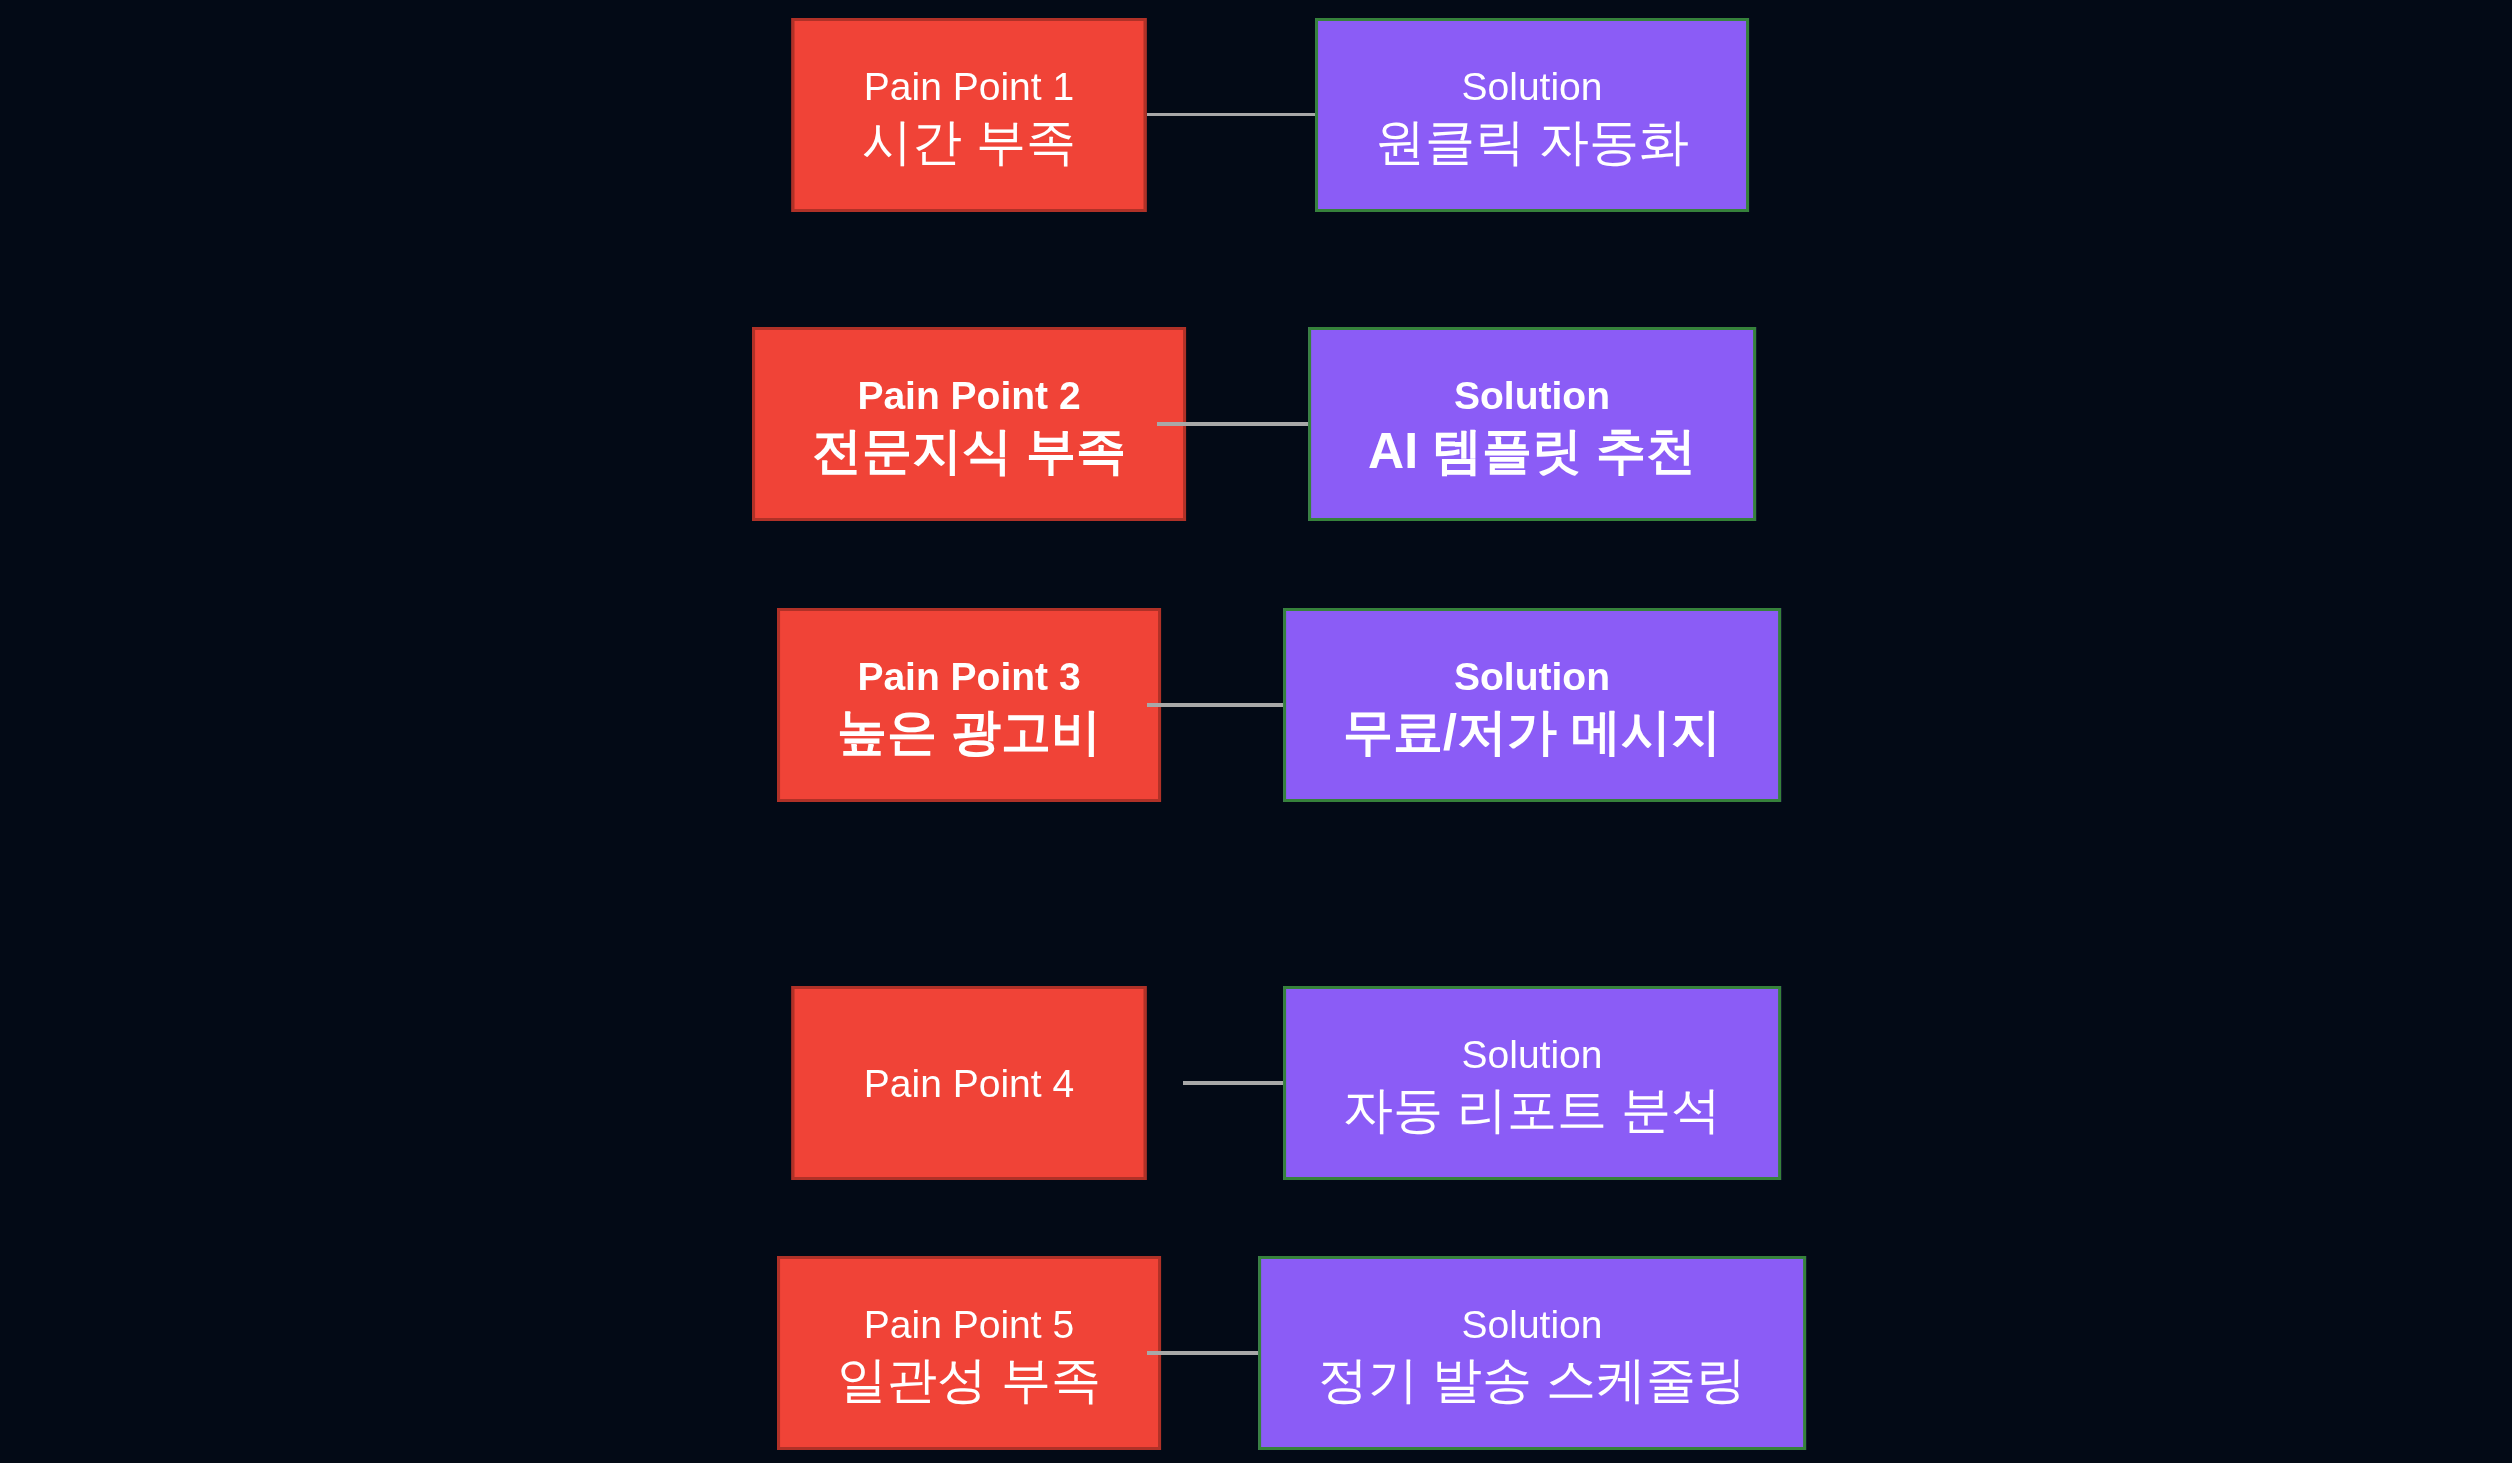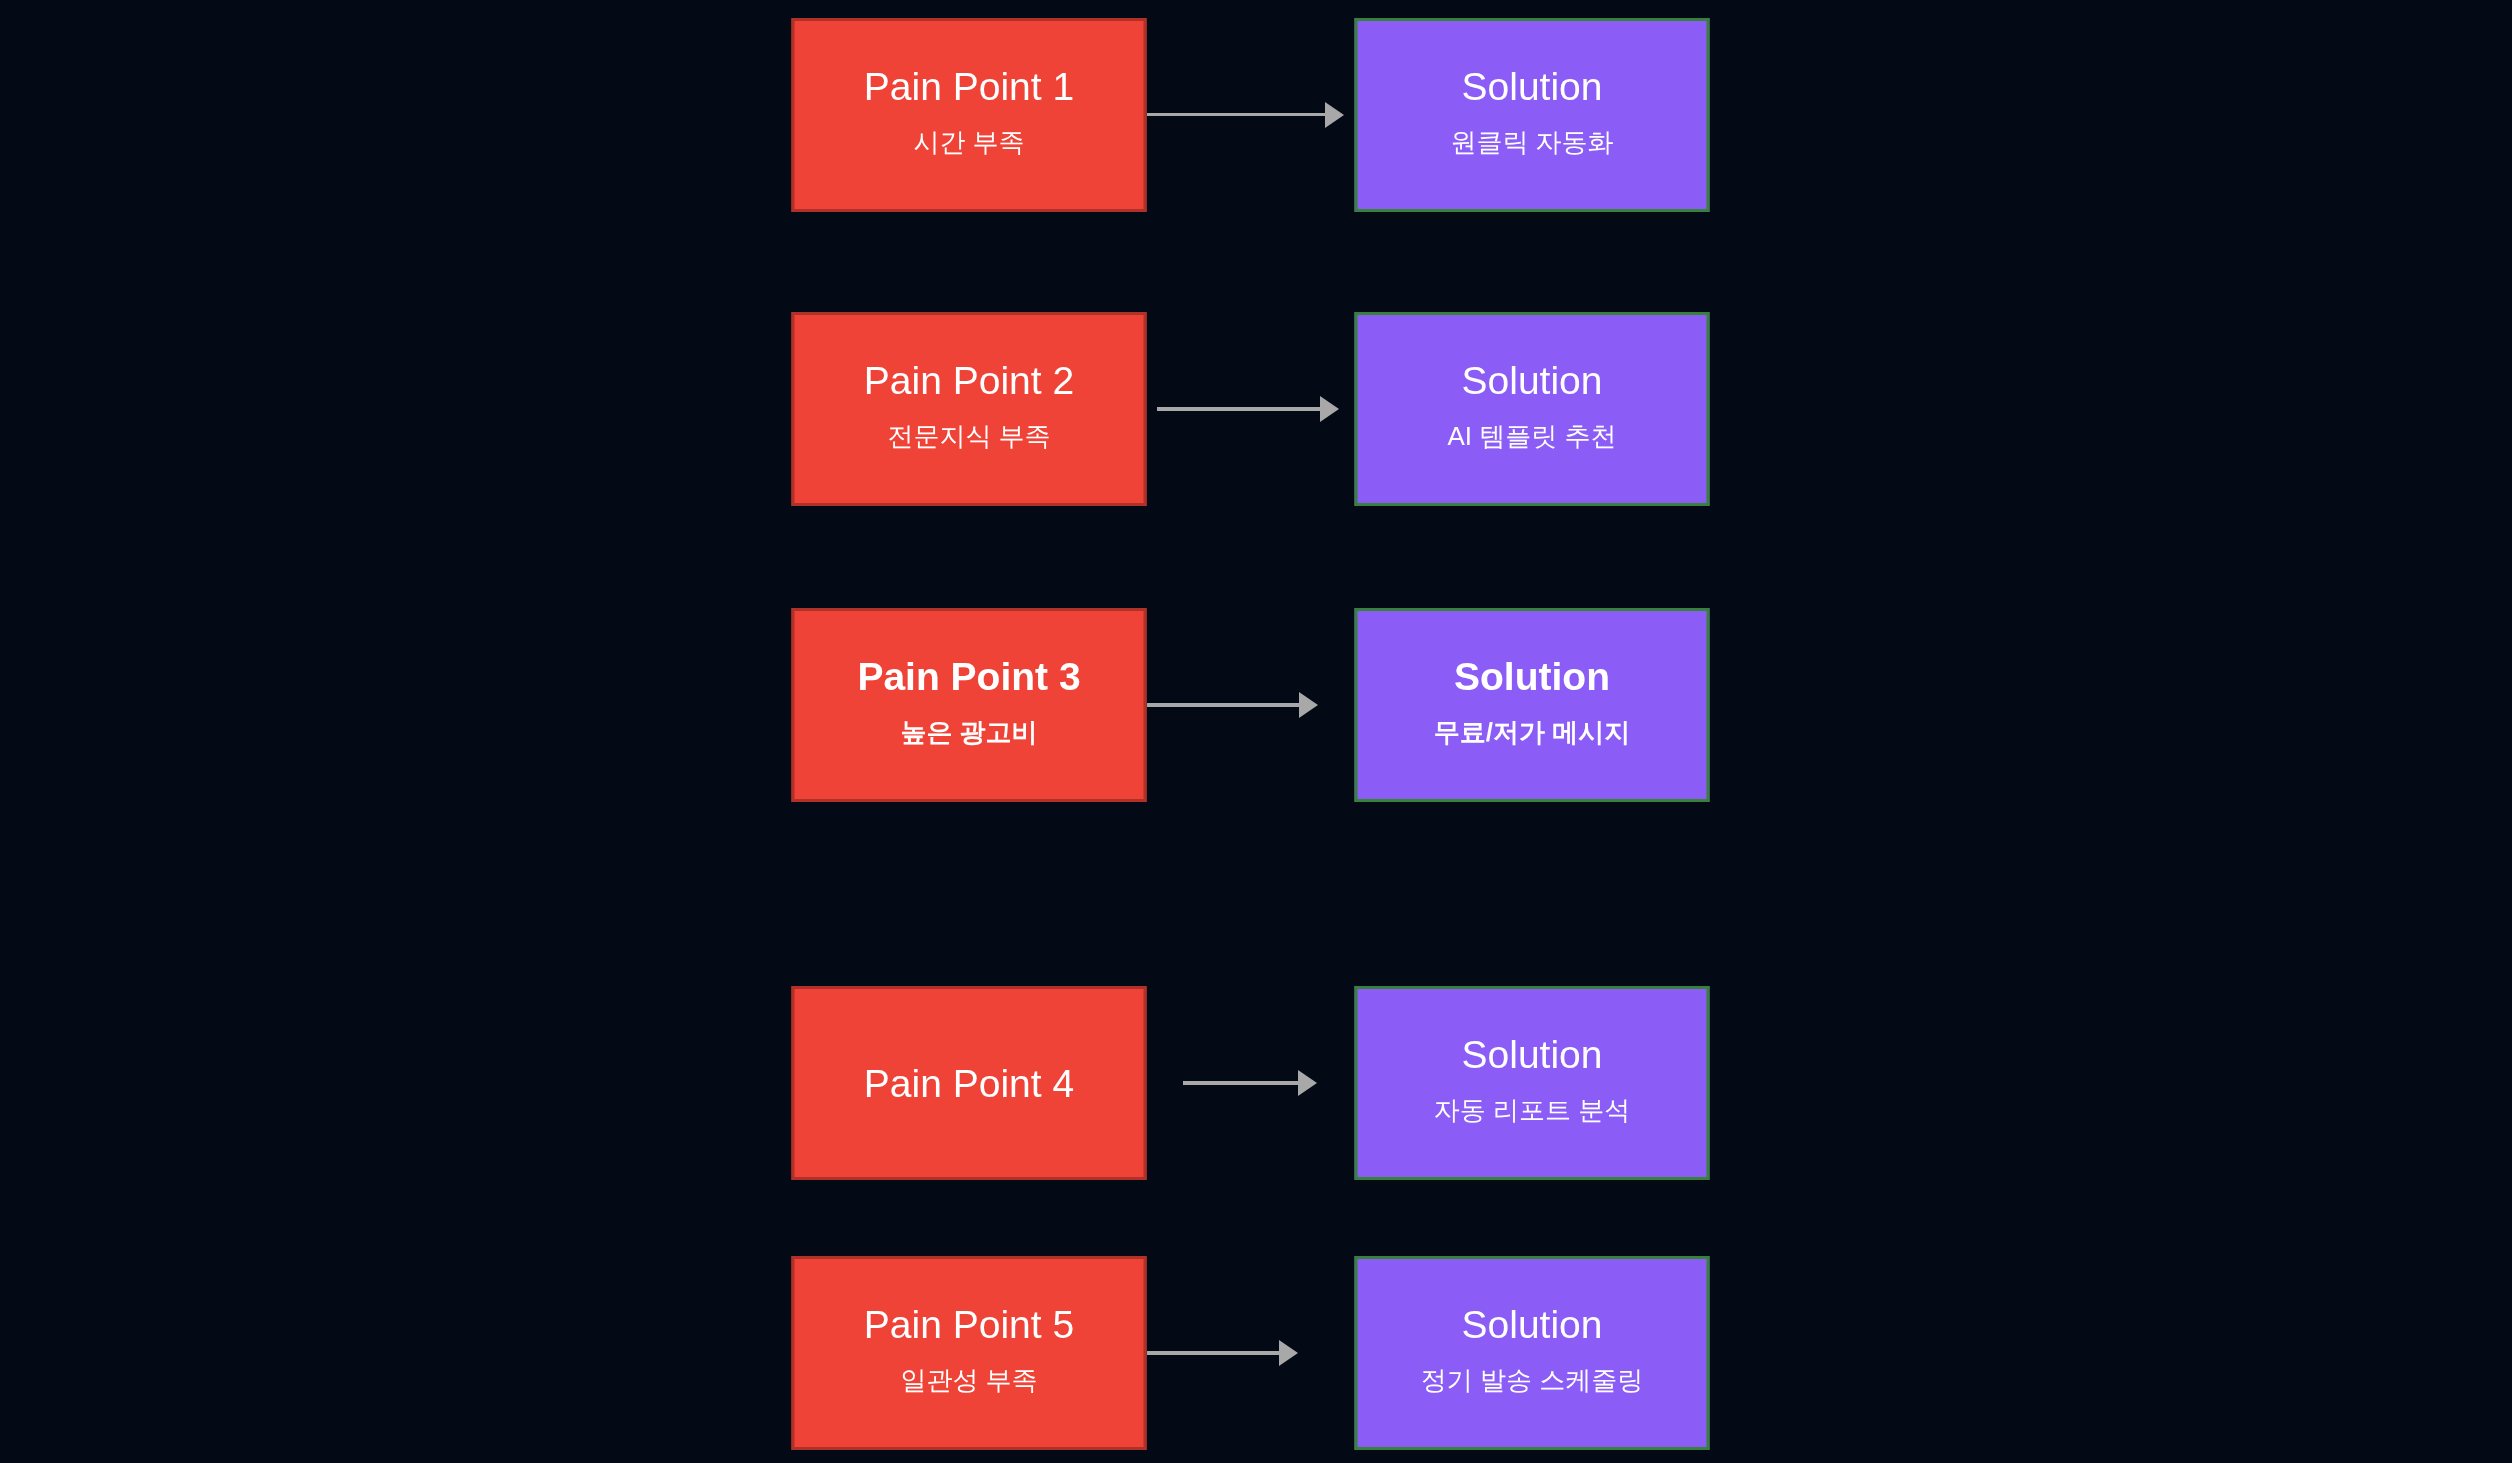--- a/index.html
+++ b/index.html
@@ -15,21 +15,21 @@
     background: #030a16;
     font-family: "Liberation Sans", "DejaVu Sans", sans-serif;
   }
   .row {
     position: absolute;
     left: 0;
     width: 2512px;
     height: 194px;
   }
   .row:nth-of-type(1) { top: 17.5px; }
-  .row:nth-of-type(2) { top: 312px; }
+  .row:nth-of-type(2) { top: 327px; font-weight: bold; }
   .row:nth-of-type(3) { top: 608px; font-weight: bold; }
   .row:nth-of-type(4) { top: 986px; }
   .row:nth-of-type(5) { top: 1256px; }
 
   .box {
     position: absolute;
     top: 0;
     height: 194px;
     box-sizing: border-box;
     min-width: 355px;
@@ -40,21 +40,21 @@
     justify-content: center;
     white-space: nowrap;
     color: #ffffff;
     text-align: center;
   }
   .box .box-title {
     font-size: 39px;
     line-height: 55px;
   }
   .box .box-sub {
-    font-size: 26px;
+    font-size: 50px;
     line-height: 57px;
   }
   .box.pain {
     left: 969px;
     transform: translateX(-50%);
     background: #f04337;
     border: 3.7px solid #b03127;
   }
   .box.solution {
     left: 1532px;

